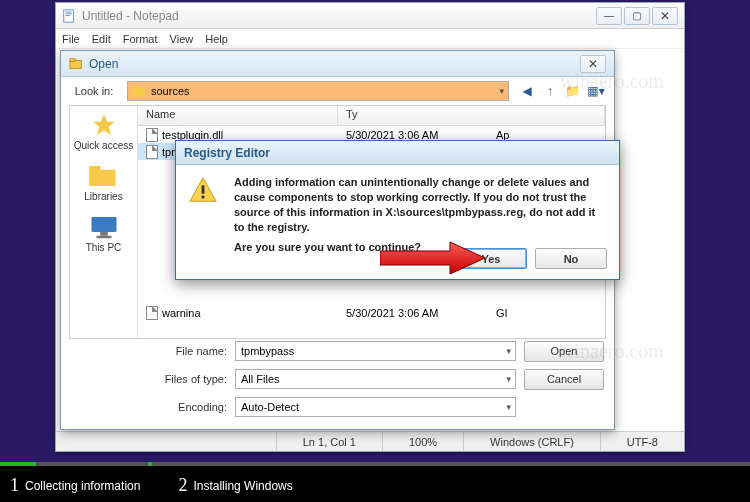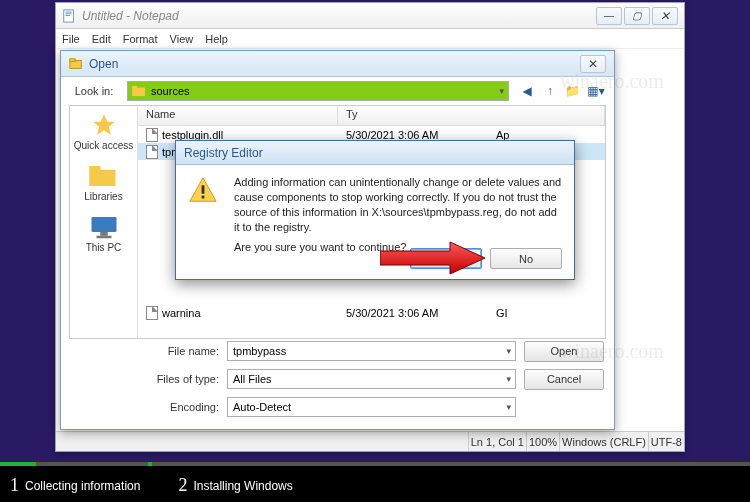--- a/index.html
+++ b/index.html
@@ -1,39 +1,39 @@
 <!DOCTYPE html>
 <html><head>
 <meta charset="utf-8">
 <style>
   * { box-sizing: border-box; margin: 0; padding: 0; }
   body { width: 750px; height: 502px; background: #2a1a66; font-family: "Segoe UI", Tahoma, sans-serif; font-size: 11px; overflow: hidden; position: relative; }
 
   
   .notepad-window { position: absolute; left: 55px; top: 2px; width: 630px; height: 450px; background: #fff; border: 1px solid #9aa7b6; box-shadow: 0 2px 6px rgba(0,0,0,0.3); }
-  .notepad-titlebar { height: 26px; background: linear-gradient(#fdfdfd,#f0f0f0); border-bottom: 1px solid #ccc; display: flex; align-items: center; padding: 0 6px; font-style: italic; }
+  .notepad-titlebar { height: 26px; background: linear-gradient(#fdfdfd,#f0f0f0); border-bottom: 1px solid #ccc; display: flex; align-items: center; padding: 0 6px; }
   .notepad-titlebar .icon { width: 14px; height: 14px; margin-right: 6px; }
   .notepad-titlebar .title { color: #888; font-size: 12px; flex: 1; }
   .winbtns { display: flex; gap: 2px; }
   .winbtn { width: 26px; height: 18px; border: 1px solid #b5c4d7; background: linear-gradient(#f9fbfd,#e5eef7); display: flex; align-items: center; justify-content: center; font-size: 10px; color: #444; border-radius: 2px; }
   .winbtn.close { font-size: 12px; }
   .menubar { height: 20px; display: flex; align-items: center; padding: 0 6px; gap: 12px; background: #fff; border-bottom: 1px solid #eee; }
   .menubar span { color: #333; }
   .notepad-body { position: absolute; left: 0; right: 0; top: 46px; bottom: 20px; background: #fff; }
   .statusbar { position: absolute; left: 0; right: 0; bottom: 0; height: 20px; background: #f0f0f0; border-top: 1px solid #ccc; display: flex; align-items: center; justify-content: flex-end; font-size: 11px; color: #333; }
-  .statusbar span { border-left: 1px solid #ccc; padding: 0 2px; height: 100%; display: flex; align-items: center; }
+  .statusbar span { border-left: 1px solid #ccc; padding: 0 26px; height: 100%; display: flex; align-items: center; }
 
   
   .open-dialog { position: absolute; left: 60px; top: 50px; width: 555px; height: 380px; background: #fff; border: 1px solid #7a9ab8; box-shadow: 0 3px 10px rgba(0,0,0,0.35); }
   .open-titlebar { height: 26px; background: linear-gradient(#eaf3fb,#d7e7f5); border-bottom: 1px solid #b5c4d7; display: flex; align-items: center; padding: 0 8px; }
   .open-titlebar .icon { width: 14px; height: 14px; margin-right: 6px; }
   .open-titlebar .title { color: #2b5a87; font-size: 12px; flex: 1; }
   .lookin-row { height: 28px; display: flex; align-items: center; padding: 4px 8px; gap: 8px; }
   .lookin-row .lbl { width: 50px; text-align: center; color: #333; }
-  .lookin-select { flex: 1; height: 20px; border: 1px solid #adadad; display: flex; align-items: center; padding: 0 4px; background: #84cc16; position: relative; }
+  .lookin-select { flex: 1; height: 20px; border: 1px solid #adadad; display: flex; align-items: center; padding: 0 4px; background: #fdba74; position: relative; }
   .lookin-select .folder-icon { width: 14px; height: 12px; margin-right: 5px; }
   .lookin-select .chev { position: absolute; right: 4px; font-size: 9px; color: #555; }
   .toolbar-icons { display: flex; gap: 3px; }
   .tb-icon { width: 20px; height: 20px; display: flex; align-items: center; justify-content: center; color: #2a5a9a; font-size: 12px; }
 
   .open-body { position: absolute; left: 8px; right: 8px; top: 54px; bottom: 90px; display: flex; border: 1px solid #ccc; }
   .places { width: 68px; background: #fff; border-right: 1px solid #e0e0e0; display: flex; flex-direction: column; align-items: center; padding-top: 6px; gap: 12px; }
   .place { display: flex; flex-direction: column; align-items: center; gap: 2px; font-size: 10px; color: #333; }
   .place-icon { width: 30px; height: 26px; }
   .filelist { flex: 1; background: #fff; display: flex; flex-direction: column; }
@@ -42,28 +42,28 @@
   .fh-name { width: 200px; } .fh-date { width: 150px; } .fh-type { flex: 1; }
   .filelist-rows { flex: 1; overflow: hidden; position: relative; }
   .file-row { height: 17px; display: flex; align-items: center; font-size: 11px; }
   .file-row.sel { background: #cde6f7; }
   .file-row .fcell { padding: 0 8px; }
   .file-row .fname { width: 200px; display: flex; align-items: center; gap: 4px; }
   .file-row .fdate { width: 150px; } .file-row .ftype { flex: 1; }
   .file-icon { width: 12px; height: 14px; border: 1px solid #888; background: #fff; position: relative; }
   .file-icon::after { content:''; position: absolute; right: -1px; top: -1px; border: 3px solid transparent; border-left-color:#888; border-bottom-color:#888; width:0; height:0; }
 
-  .open-bottom { position: absolute; left: 78px; right: 10px; bottom: 10px; height: 80px; display: grid; grid-template-columns: 80px 1fr 80px; grid-template-rows: 24px 24px 24px; gap: 4px 8px; align-items: center; }
+  .open-bottom { position: absolute; left: 86px; right: 10px; bottom: 10px; height: 80px; display: grid; grid-template-columns: 80px 1fr 80px; grid-template-rows: 24px 24px 24px; gap: 4px 8px; align-items: center; }
   .open-bottom .lbl { text-align: right; color: #333; }
   .combo { height: 20px; border: 1px solid #adadad; background: #fff; display: flex; align-items: center; padding: 0 5px; position: relative; }
   .combo .chev { position: absolute; right: 4px; font-size: 9px; color: #555; }
   .btn { height: 21px; border: 1px solid #adadad; background: linear-gradient(#fdfdfd,#e5e5e5); display: flex; align-items: center; justify-content: center; color: #333; border-radius: 2px; }
 
   
-  .regedit-dialog { position: absolute; left: 175px; top: 140px; width: 400px; height: 140px; background: #fff; border: 1px solid #3a6ea5; box-shadow: 0 4px 14px rgba(0,0,0,0.45); z-index: 10; }
+  .regedit-dialog { position: absolute; left: 175px; top: 140px; width: 445px; height: 140px; background: #fff; border: 1px solid #3a6ea5; box-shadow: 0 4px 14px rgba(0,0,0,0.45); z-index: 10; font-weight: bold; }
   .regedit-titlebar { height: 24px; background: linear-gradient(#eaf3fb,#cfe3f4); border-bottom: 1px solid #a6c0da; display: flex; align-items: center; padding: 0 8px; }
   .regedit-titlebar .title { color: #2b5a87; font-size: 12px; }
   .regedit-body { padding: 10px 12px 8px 12px; display: flex; gap: 16px; }
   .warn-icon { width: 30px; height: 30px; flex-shrink: 0; }
   .regedit-text { font-size: 11px; color: #222; line-height: 1.35; }
   .regedit-text p { margin-bottom: 6px; }
   .regedit-buttons { position: absolute; right: 12px; bottom: 10px; display: flex; gap: 8px; }
   .dlgbtn { width: 72px; height: 21px; border: 1px solid #adadad; background: linear-gradient(#fdfdfd,#e7e7e7); display: flex; align-items: center; justify-content: center; color: #333; border-radius: 2px; }
   .dlgbtn.primary { border-color: #4a90d9; box-shadow: 0 0 0 1px #7ab5ea inset; }
 

